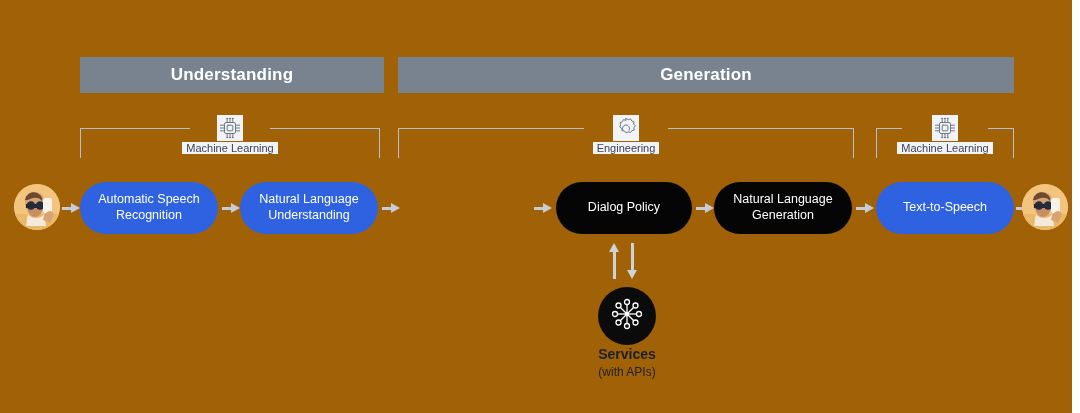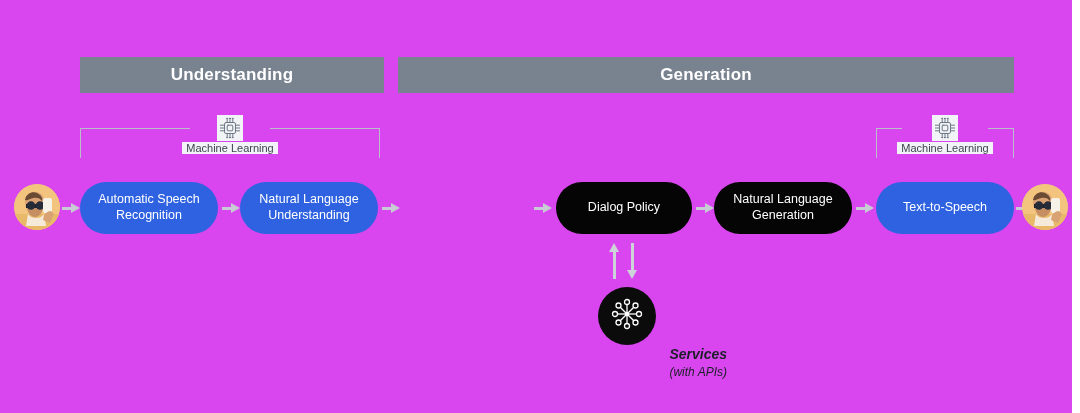--- a/index.html
+++ b/index.html
@@ -10,21 +10,21 @@
     width: 1080px;
     height: 413px;
     background: #ffffff;
     font-family: "Liberation Sans", sans-serif;
     overflow: hidden;
   }
   #canvas {
     position: relative;
     width: 1080px;
     height: 413px;
-    background: #d946ef;
+    background: #a16207;
     overflow: hidden;
   }
   
   .right-gutter {
     position: absolute;
     top: 0;
     right: 0;
     width: 8px;
     height: 413px;
     background: #ffffff;
@@ -181,23 +181,22 @@
     width: 58px;
     height: 58px;
     border-radius: 50%;
     background: #0b0b0b;
     display: flex;
     align-items: center;
     justify-content: center;
   }
   .service-caption {
     position: absolute;
-    text-align: right;
+    text-align: center;
     width: 200px;
-    font-style: italic;
   }
   .service-caption .sc-title {
     font-size: 14px;
     font-weight: bold;
     color: #1b1f27;
     display: block;
     line-height: 1.35;
   }
   .service-caption .sc-sub {
     font-size: 12px;
@@ -234,20 +233,35 @@
             <path d="M18.5 10.2h4.1M18.5 13h4.1M18.5 15.8h4.1"></path>
             <path d="M9.6 3.4h1.2M12.4 3.4h1.2M15.2 3.4h1.2"></path>
             <path d="M9.6 22.6h1.2M12.4 22.6h1.2M15.2 22.6h1.2"></path>
           </g>
         </svg>
       </div>
       <span class="b-text">Machine Learning</span>
     </div>
   </div>
 
+  <div class="bracket" style="left:398px; top:128px; width:456px;">
+    <div class="b-line left" style="width:186px;"></div>
+    <div class="b-line right" style="width:186px;"></div>
+    <div class="b-center">
+      <div class="b-icon">
+        <svg width="26" height="26" viewBox="0 0 26 26" aria-hidden="true">
+          <g fill="none" stroke="#6e7885" stroke-width="1" stroke-linejoin="round" stroke-linecap="round">
+            <path d="M13 3.6l2.4 1.0 2.2-0.7 1.2 2.1 2.2 0.8-0.3 2.3 1.6 1.7-1.4 1.9 0.3 2.3-2.3 0.6-1.4 1.9-2.2-0.6-2.3 0.9-1.5-1.8-2.3-0.2-0.5-2.3-1.9-1.4 0.8-2.2-0.5-2.3 2.2-0.8 1.0-2.1 2.3 0.5z"></path>
+            <path d="M9.8 15.2a3.6 3.6 0 1 1 6.4 0"></path>
+          </g>
+        </svg>
+      </div>
+      <span class="b-text">Engineering</span>
+    </div>
+  </div>
 
   <div class="bracket" style="left:876px; top:128px; width:138px;">
     <div class="b-line left" style="width:26px;"></div>
     <div class="b-line right" style="width:26px;"></div>
     <div class="b-center">
       <div class="b-icon">
         <svg width="26" height="26" viewBox="0 0 26 26" aria-hidden="true">
           <g fill="none" stroke="#6e7885" stroke-width="1" stroke-linecap="round">
             <rect x="7.5" y="7.5" width="11" height="11" rx="1.6"></rect>
             <rect x="10.2" y="10.2" width="5.6" height="5.6" rx="0.8"></rect>

